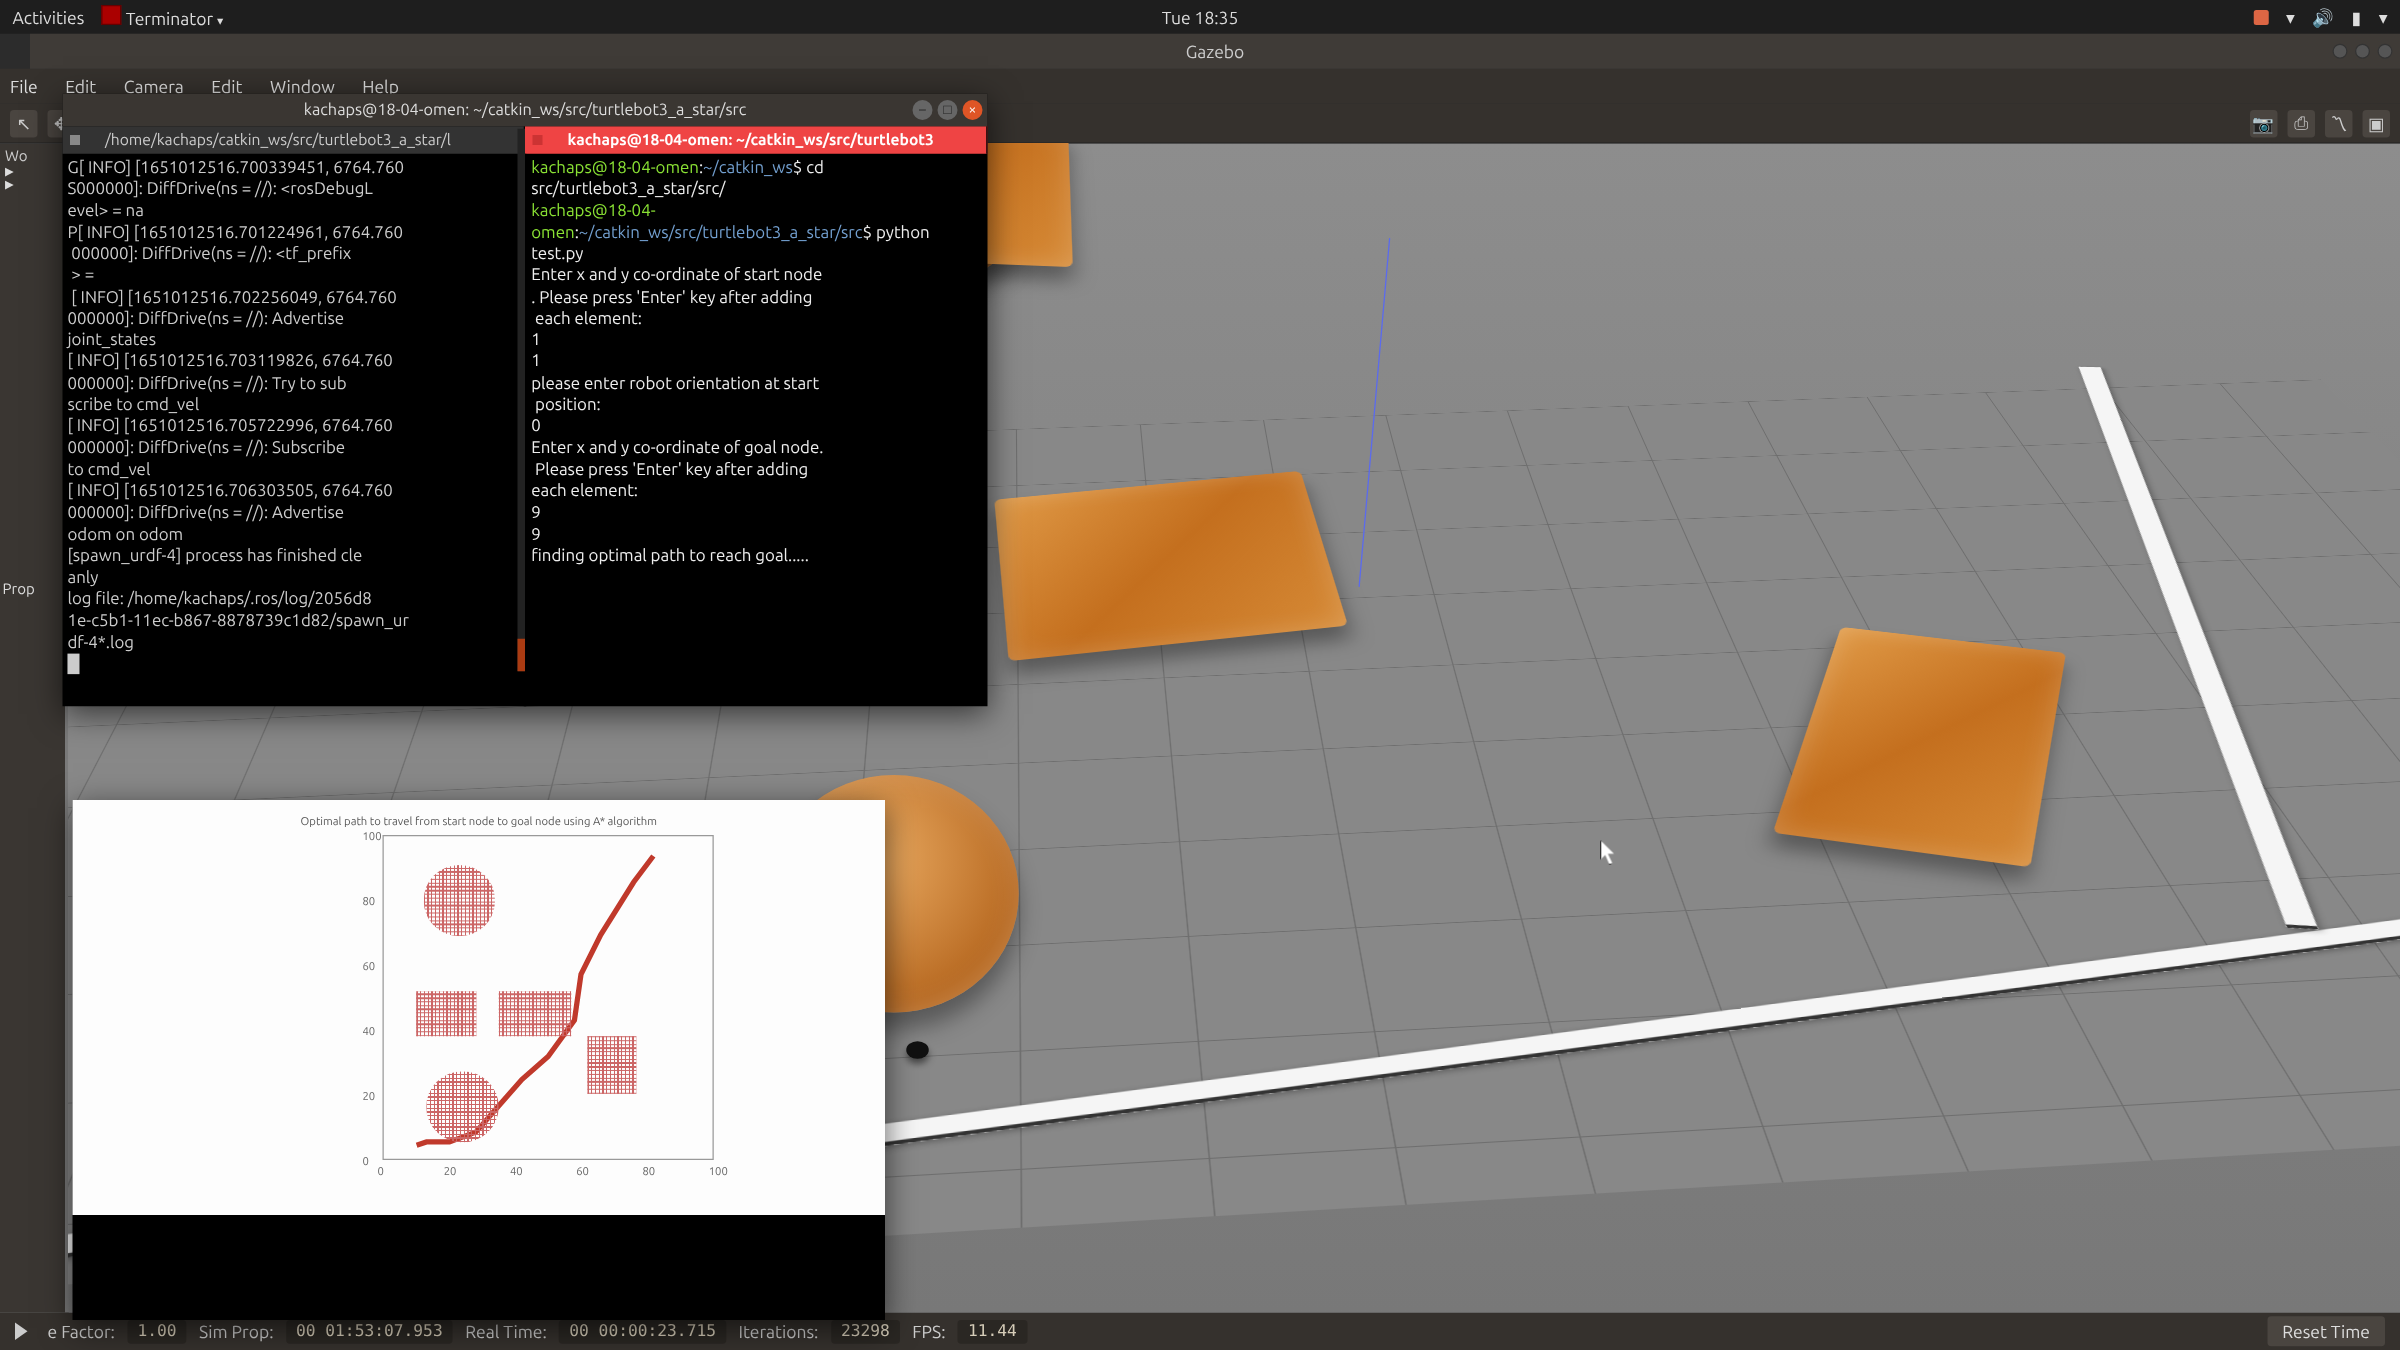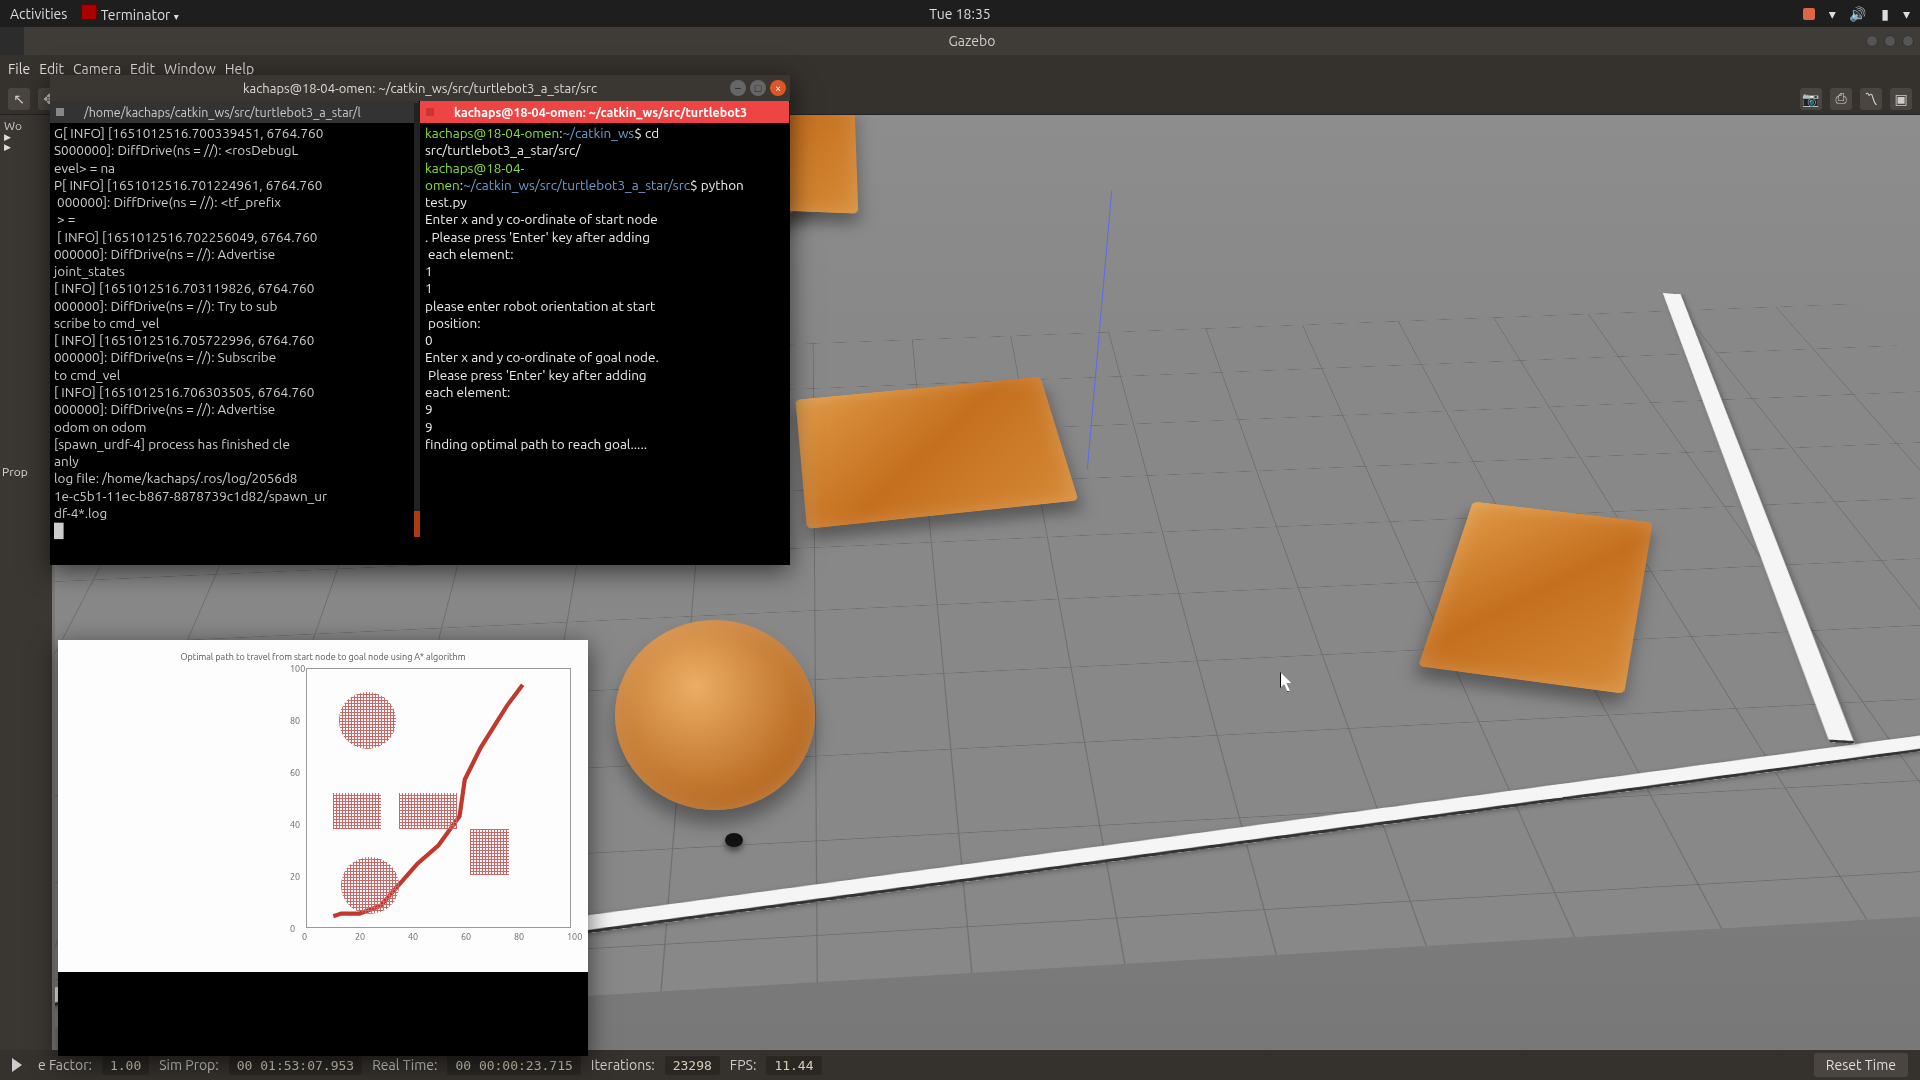--- a/index.html
+++ b/index.html
@@ -9,21 +9,21 @@
 .topbar-left { display: flex; gap: 14px; align-items: center; }
 .topbar-center { position: absolute; left: 50%; transform: translateX(-50%); }
 .topbar-right { margin-left: auto; display: flex; gap: 14px; align-items: center; }
 .term-icon { width: 16px; height: 16px; background: #a00; display: inline-block; border: 1px solid #600; }
 .tri-down { font-size: 10px; }
 
 .app-titlebar { height: 28px; background: #3f3b37; display: flex; align-items: center; justify-content: center; color: #ccc; font-size: 14px; position: relative; margin-left: 24px; }
 .titlebar-dots { position:absolute; right:6px; display:flex; gap:6px; }
 .dot { width:12px; height:12px; border-radius:50%; background:#555; border:1px solid #333; }
 
-.menubar { height: 28px; background: #35312d; display:flex; align-items:center; padding: 0 8px; gap: 9px; color:#ddd; font-size:14px; }
+.menubar { height: 28px; background: #35312d; display:flex; align-items:center; padding: 0 8px; gap: 22px; color:#ddd; font-size:14px; }
 
 .toolbar { height: 32px; background: #35312d; display:flex; align-items:center; padding: 0 8px; gap:8px; border-bottom:1px solid #222; }
 .tool-icn { width:22px; height:22px; background:#4a4540; border-radius:3px; display:flex; align-items:center; justify-content:center; color:#ccc; font-size:14px; }
 .tool-icn.active { background:#d28a2b; }
 .toolbar-right { margin-left:auto; display:flex; gap:8px; }
 .sep { width:1px; height:20px; background:#555; margin:0 4px; }
 
 .gazebo-body { position: relative; height: calc(100% - 27px - 28px - 28px - 32px - 30px); background: #7a7a7a; }
 
 .left-panel-stub { position:absolute; left:0; top:0; width:52px; height:100%; background:#3a3632; color:#ccc; font-size:12px; padding:4px; }
@@ -71,21 +71,21 @@
 .term-tab.active .tab-sq { background:#c33; }
 .term-panes { flex:1; display:flex; }
 .pane { flex:1; padding:2px 4px; overflow:hidden; white-space:pre-wrap; line-height:1.28; }
 .pane.left { border-right:2px solid #000; color:#ccc; }
 .pane .g { color:#8ae234; }
 .pane .b { color:#729fcf; }
 .pane .w { color:#eee; }
 .term-scroll { position:absolute; right:370px; top:28px; width:6px; height:calc(100% - 56px); background:#222; }
 .term-scroll .thumb { position:absolute; bottom:0; width:6px; height:26px; background:#aa3b12; }
 
-.plotwin { position:absolute; left:58px; top:640px; width:530px; height:416px; background:#000; box-shadow:0 6px 24px rgba(0,0,0,.6); }
+.plotwin { position:absolute; left:58px; top:640px; width:650px; height:416px; background:#000; box-shadow:0 6px 24px rgba(0,0,0,.6); }
 .plot-canvas { position:absolute; left:0; right:0; top:0; height:332px; background:#fdfdfd; }
 .plot-inner { position:absolute; left:248px; top:28px; width:265px; height:260px; border:1px solid #999; }
 .plot-title { position:absolute; left:0; right:0; top:12px; text-align:center; font-size:9px; color:#555; }
 .plot-obst { position:absolute; background: repeating-linear-gradient(0deg,#c66,#c66 1px,transparent 1px,transparent 3px), repeating-linear-gradient(90deg,#c66,#c66 1px,transparent 1px,transparent 3px); }
 .plot-path { position:absolute; inset:0; }
 .plot-path path { stroke:#c0392b; stroke-width:1.6; fill:none; }
 .tick { position:absolute; font-size:9px; color:#666; }
 </style>
 </head>
 <body>

